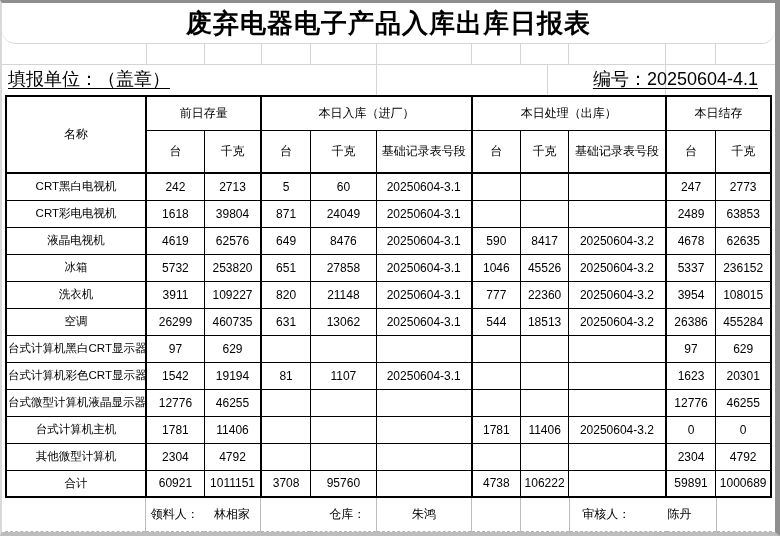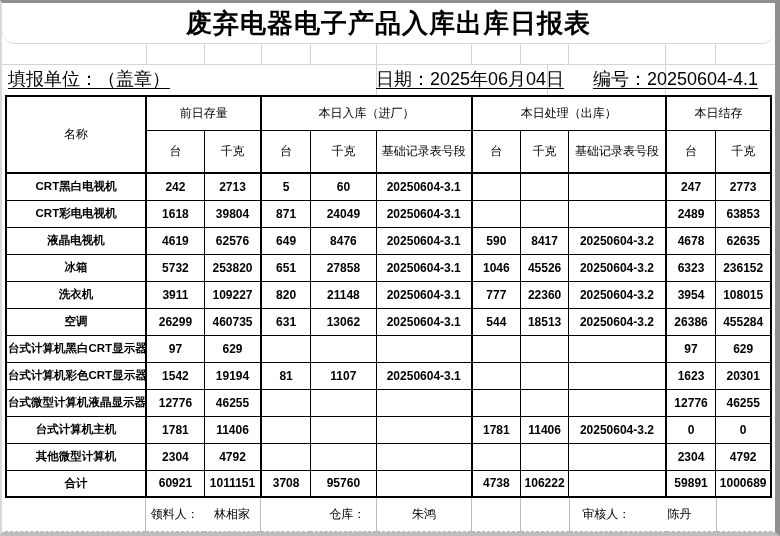--- a/index.html
+++ b/index.html
@@ -47,21 +47,21 @@
   table.report thead tr.group-row th{height:33px;font-weight:normal;font-size:12px;}
   table.report thead tr.unit-row th{height:41px;font-weight:normal;font-size:12px;line-height:1.25;}
   table.report thead tr.unit-row th{border-bottom:2px solid #000;}
   table.report th.name-head{border-bottom:2px solid #000;font-weight:normal;font-size:13px;}
   
   table.report .sep-l{border-left:2px solid #000;}
   table.report tbody td:nth-child(2),
   table.report tbody td:nth-child(4),
   table.report tbody td:nth-child(7),
   table.report tbody td:nth-child(10){border-left:2px solid #000;}
-  table.report tbody tr{height:27px;font-weight:bold;}
+  table.report tbody tr{height:27px;}
   table.report tbody td{font-size:12px;}
   table.report tbody td.name-cell{font-size:11.5px;white-space:nowrap;}
 
   table.signature{
     border-collapse:collapse;table-layout:fixed;
     margin-left:3px;width:767px;font-size:12px;
   }
   table.signature td{
     height:33px;text-align:center;vertical-align:middle;
     border:none;border-right:1px solid #bcbcbc;border-bottom:1px dashed #b4b4b4;
@@ -92,21 +92,20 @@
       <div class="gridline-v" style="left:566px;top:0;height:20px;"></div>
       <div class="gridline-v" style="left:663px;top:0;height:20px;"></div>
       <div class="gridline-v" style="left:713px;top:0;height:20px;"></div>
       <div class="gridline-h" style="top:20px;"></div>
     </div>
     <div class="info-band">
       <div class="gridline-v" style="left:374px;top:0;bottom:0;"></div>
       <div class="gridline-v" style="left:545px;top:0;bottom:0;"></div>
       <div class="gridline-v" style="left:663px;top:0;bottom:0;"></div>
       <span class="info-text info-unit">填报单位：（盖章）</span>
-      <span class="info-text info-date">日期：2025年06月04日</span>
       <span class="info-text info-serial">编号：20250604-4.1</span>
     </div>
   </div>
 
   <table class="report">
     <colgroup>
       <col style="width:140px">
         <col style="width:58px">
         <col style="width:57px">
       <col style="width:49px">
@@ -182,21 +181,21 @@
         <tr>
           <td class="name-cell">冰箱</td>
           <td>5732</td>
           <td>253820</td>
           <td>651</td>
           <td>27858</td>
           <td>20250604-3.1</td>
           <td>1046</td>
           <td>45526</td>
           <td>20250604-3.2</td>
-          <td>6323</td>
+          <td>5337</td>
           <td>236152</td>
         </tr>
         <tr>
           <td class="name-cell">洗衣机</td>
           <td>3911</td>
           <td>109227</td>
           <td>820</td>
           <td>21148</td>
           <td>20250604-3.1</td>
           <td>777</td>

